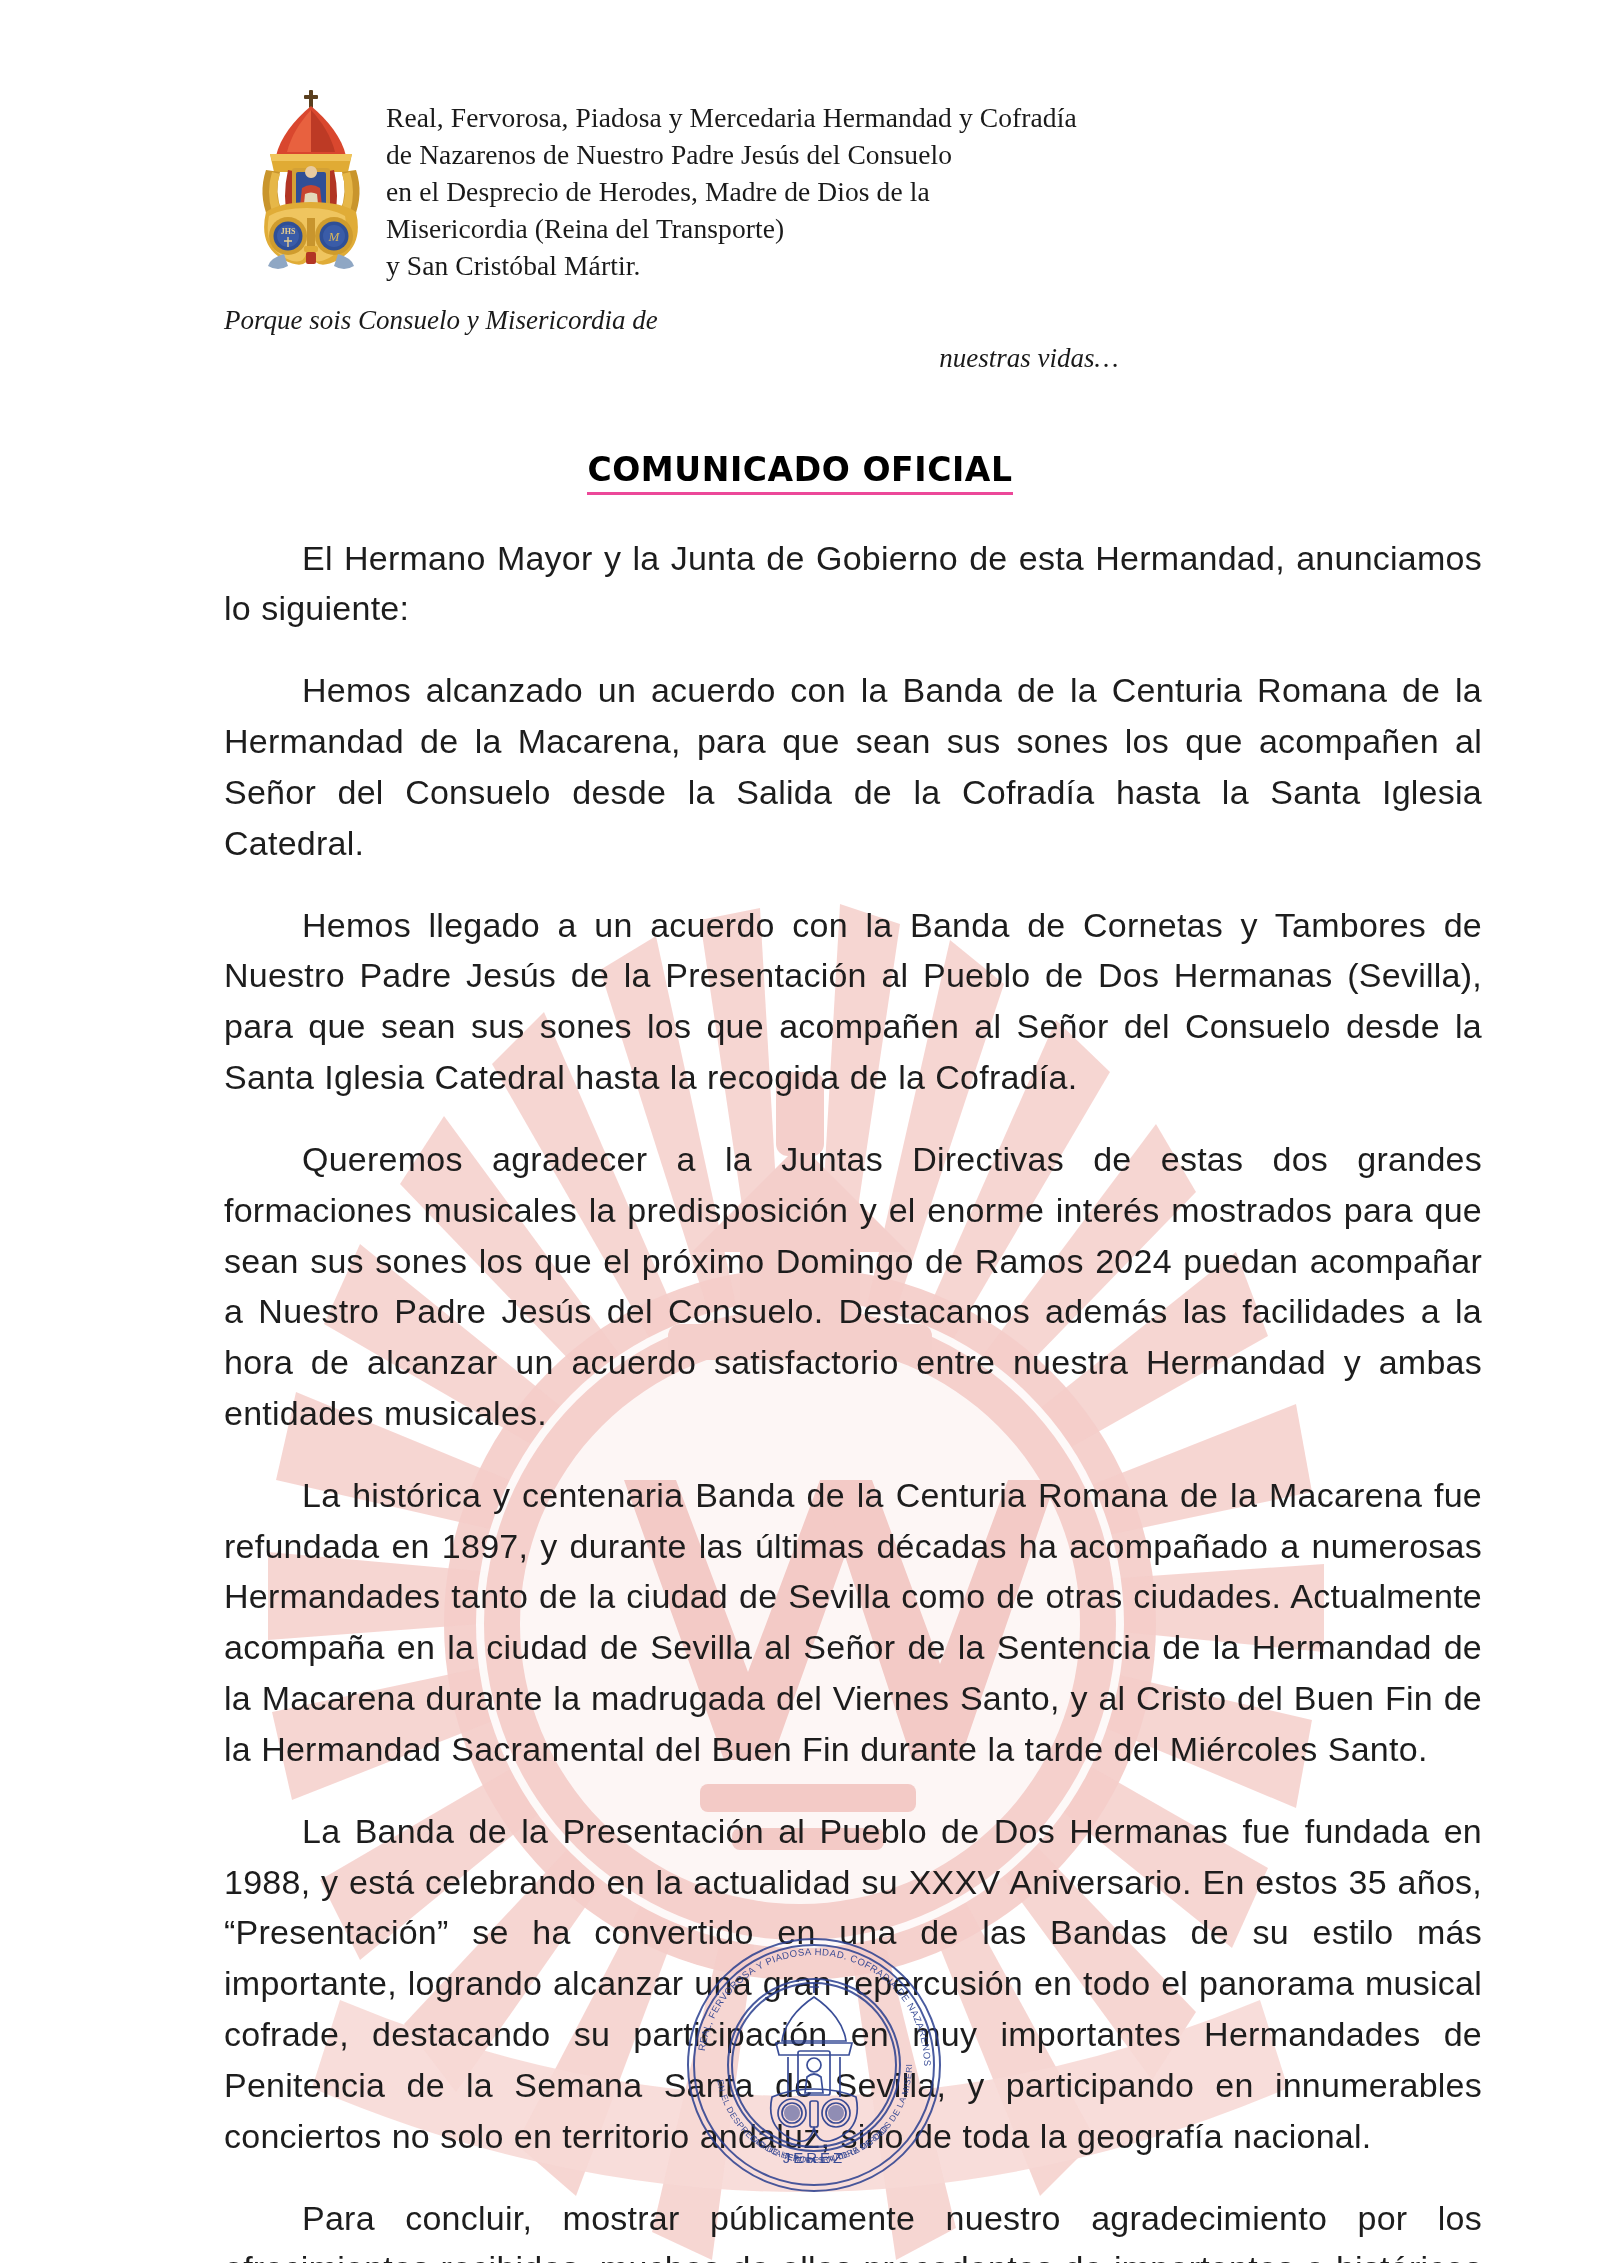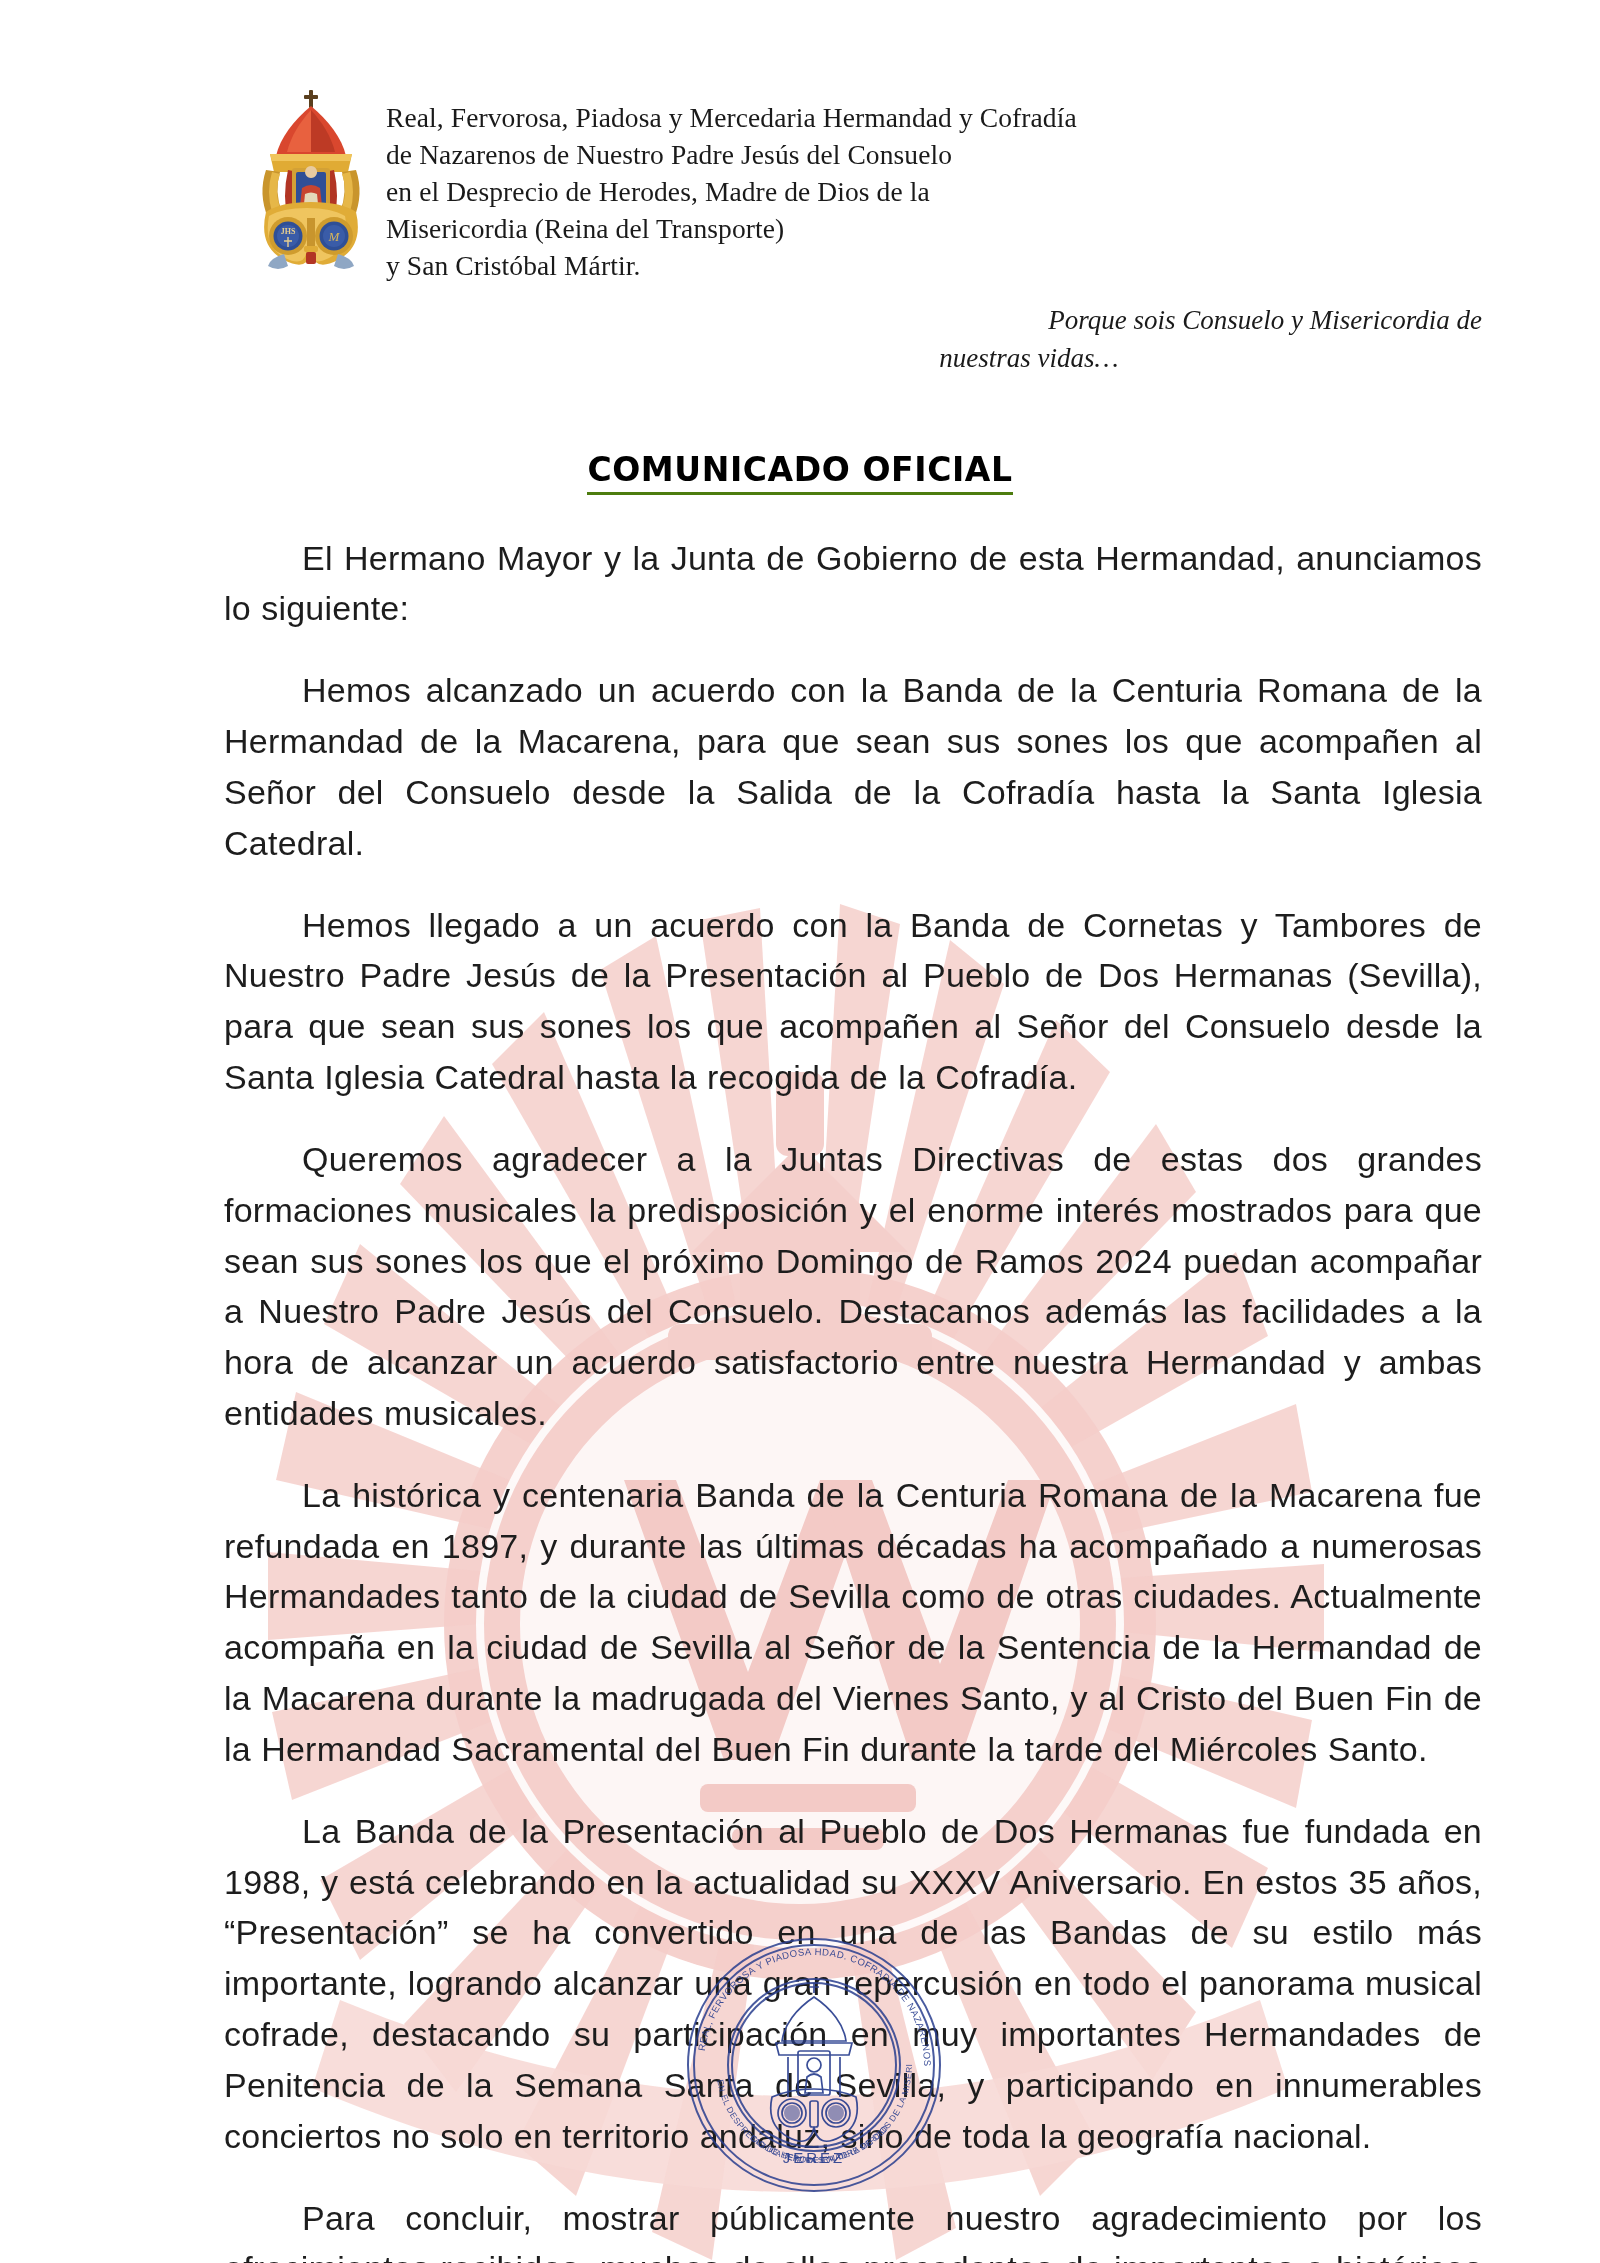--- a/index.html
+++ b/index.html
@@ -80,35 +80,35 @@
   
   .motto {
     margin: 16px 0 0 0;
     padding: 0 118px 0 224px;
     font-family: "Liberation Serif", "DejaVu Serif", serif;
     font-style: italic;
     font-size: 27px;
     line-height: 1.42;
     color: #1a1a1a;
   }
-  .motto .line-1 { display: block; text-align: right; }
+  .motto .line-1 { display: block; text-align: left; }
   .motto .line-2 { display: block; text-align: center; padding-left: 352px; }
 
   
   .doc-title {
     margin: 72px 0 0 0;
     text-align: center;
     font-family: "DejaVu Sans", "Liberation Sans", sans-serif;
     font-size: 33px;
     font-weight: bold;
     letter-spacing: 0.6px;
     color: #000000;
   }
   .doc-title span {
-    border-bottom: 3px solid #4d7c0f;
+    border-bottom: 3px solid #ec4899;
     padding-bottom: 3px;
   }
 
   
   .body-copy {
     margin: 0;
     padding: 44px 118px 0 224px;
   }
   .body-copy p {
     margin: 0 0 31px 0;

